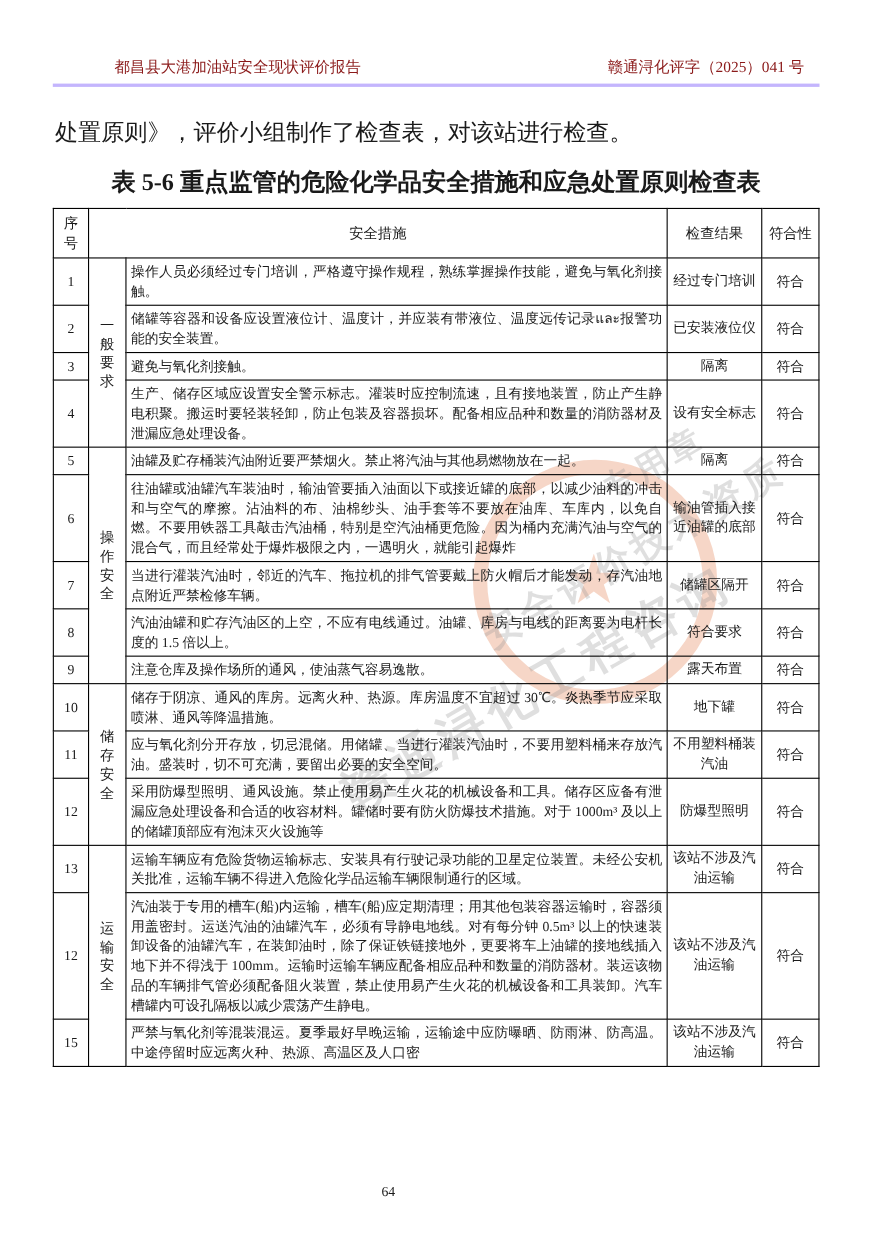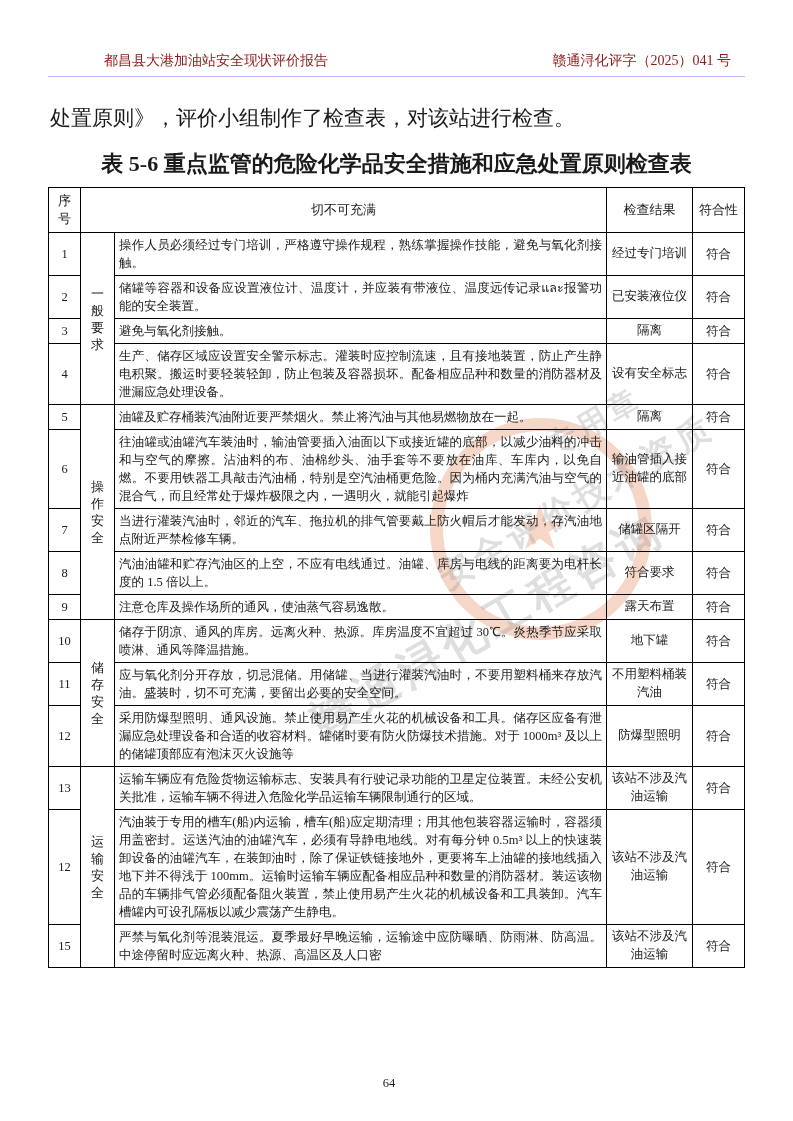--- a/index.html
+++ b/index.html
@@ -64,21 +64,21 @@
   
   .doc-header {
     position: relative;
     z-index: 2;
     display: flex;
     justify-content: space-between;
     align-items: baseline;
     color: #8b1a1a;
     font-size: 14px;
     padding-bottom: 6px;
-    border-bottom: 1px solid #c4b5fd;
+    border-bottom: 3px solid #c4b5fd;
     margin-bottom: 26px;
   }
   .doc-header .left { padding-left: 56px; }
   .doc-header .right { padding-right: 14px; }
 
   .lead-para {
     position: relative;
     z-index: 2;
     font-size: 21px;
     line-height: 30px;
@@ -128,21 +128,20 @@
   .conf-cell { text-align: center; }
 
   .page-num {
     position: absolute;
     left: 0;
     bottom: 30px;
     width: 706px;
     text-align: center;
     font-size: 12.5px;
     z-index: 2;
-    padding-left: 36px;
   }
 </style>
 </head>
 <body>
 
 <div class="page">
 
   <div class="watermark">
     <div class="wm-ring"></div>
     <div class="wm-star">★</div>
@@ -164,21 +163,21 @@
     <colgroup>
       <col class="col-no">
       <col class="col-cat">
       <col class="col-meas">
       <col class="col-res">
       <col class="col-conf">
     </colgroup>
     <thead>
       <tr>
         <th>序号</th>
-        <th colspan="2">切不可充满</th>
+        <th colspan="2">安全措施</th>
         <th>检查结果</th>
         <th>符合性</th>
       </tr>
     </thead>
     <tbody>
         <tr>
           <td class="col-no">1</td>
           <td class="cat-cell" rowspan="4">一般要求</td>
           <td class="meas-cell">操作人员必须经过专门培训，严格遵守操作规程，熟练掌握操作技能，避免与氧化剂接触。</td>
           <td class="res-cell">经过专门培训</td>

